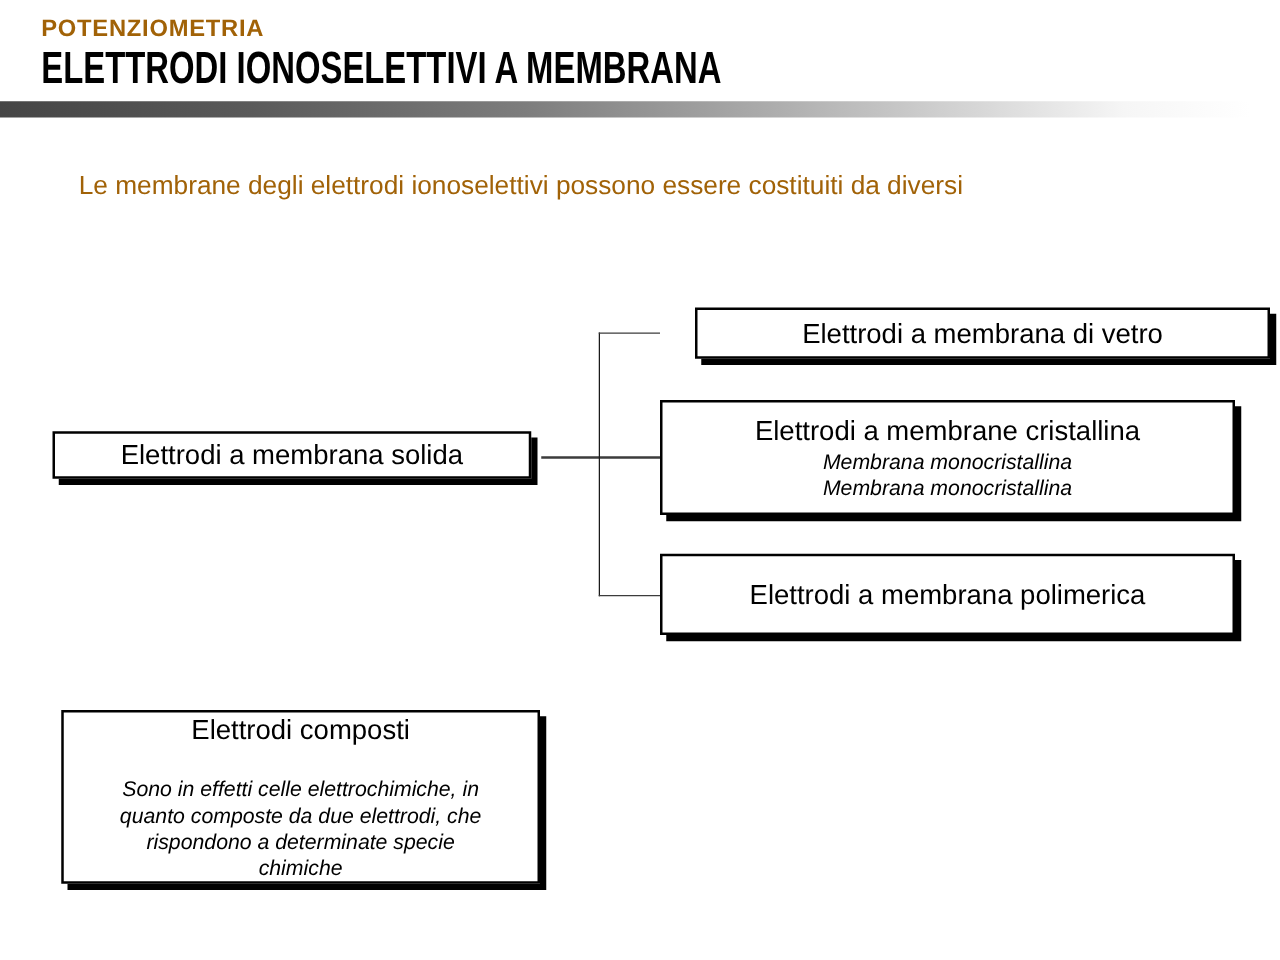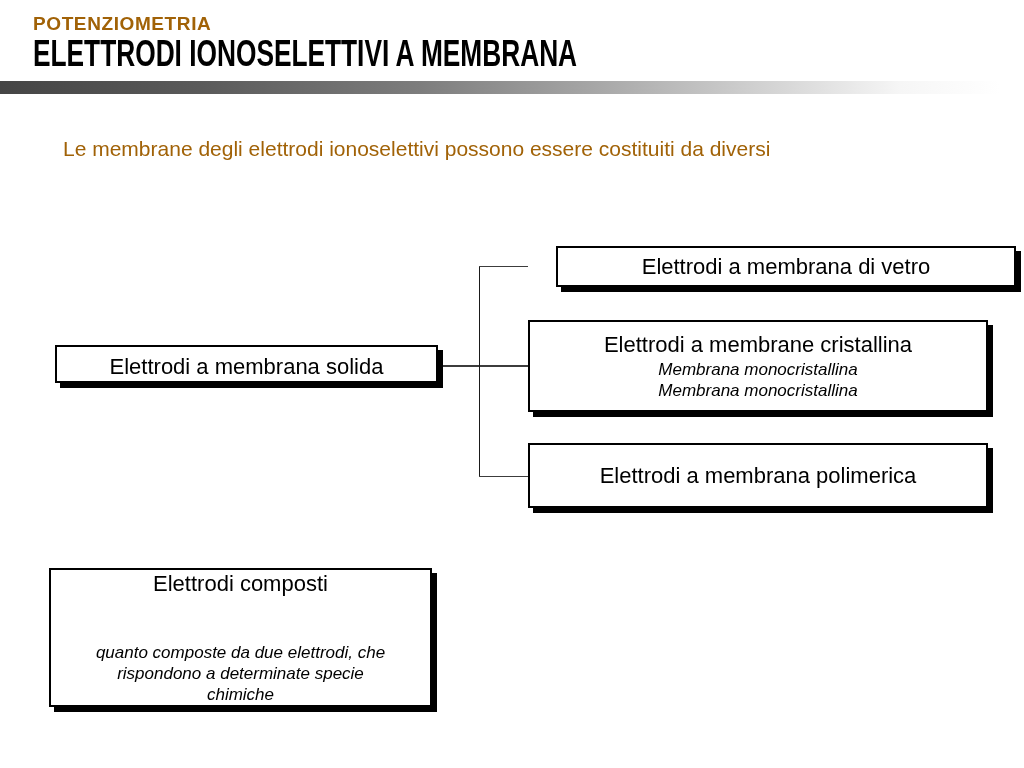--- a/index.html
+++ b/index.html
@@ -71,21 +71,21 @@
     display: flex;
     flex-direction: column;
     justify-content: center;
     align-items: center;
     text-align: center;
   }
   .box-title { font-size: 22px; line-height: 28px; color: #000; }
   .box-sub   { font-size: 17px; color: #000; font-style: italic; }
   .box-sub .sub-line { line-height: 21px; }
 
-  .b-solida     { left: 55px;  top: 345px; width: 383px; height: 38px; justify-content: flex-end; }
+  .b-solida     { left: 42px;  top: 345px; width: 383px; height: 38px; }
   .b-liquida    { left: 49px;  top: 434px; width: 383px; height: 89px; }
   .b-composti   { left: 49px;  top: 568px; width: 383px; height: 139px; justify-content: space-between; }
   .b-vetro      { left: 528px; top: 246px; width: 460px; height: 41px; margin-left: 28px; }
   .b-cristallina{ left: 528px; top: 320px; width: 460px; height: 92px; }
   .b-polimerica { left: 528px; top: 443px; width: 460px; height: 65px; }
 
   .c-main   { left: 433px; top: 365px; width: 95px; height: 2px; }
   .c-vert   { left: 479px; top: 266px; width: 1px;  height: 211px; background:#1a1a1a; }
   .c-top    { left: 479px; top: 266px; width: 49px; height: 1px; }
   .c-bottom { left: 479px; top: 476px; width: 49px; height: 1px; }
@@ -125,19 +125,20 @@
   </div>
 
   <div class="dbox b-polimerica">
     <div class="box-title">Elettrodi a membrana polimerica</div>
   </div>
 
 
   <div class="dbox b-composti">
     <div class="box-title">Elettrodi composti</div>
     <div class="box-sub">
+        <div class="sub-line">Sono in effetti celle elettrochimiche, in</div>
         <div class="sub-line">quanto composte da due elettrodi, che</div>
         <div class="sub-line">rispondono a determinate specie</div>
         <div class="sub-line">chimiche</div>
       </div>
   </div>
 
 </div>
 
 </body></html>

